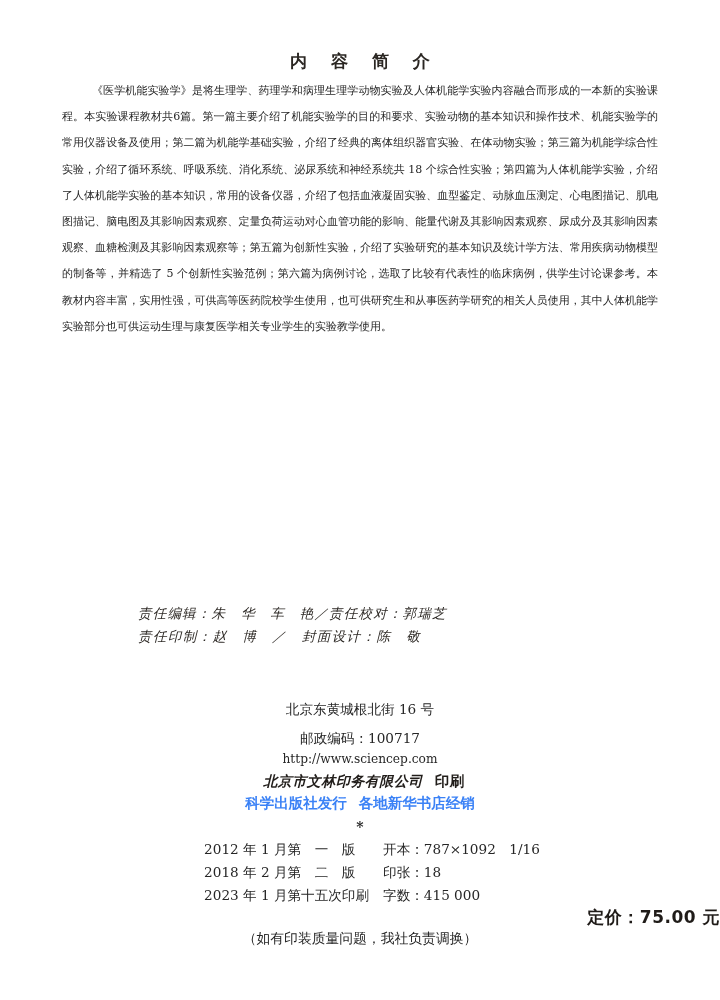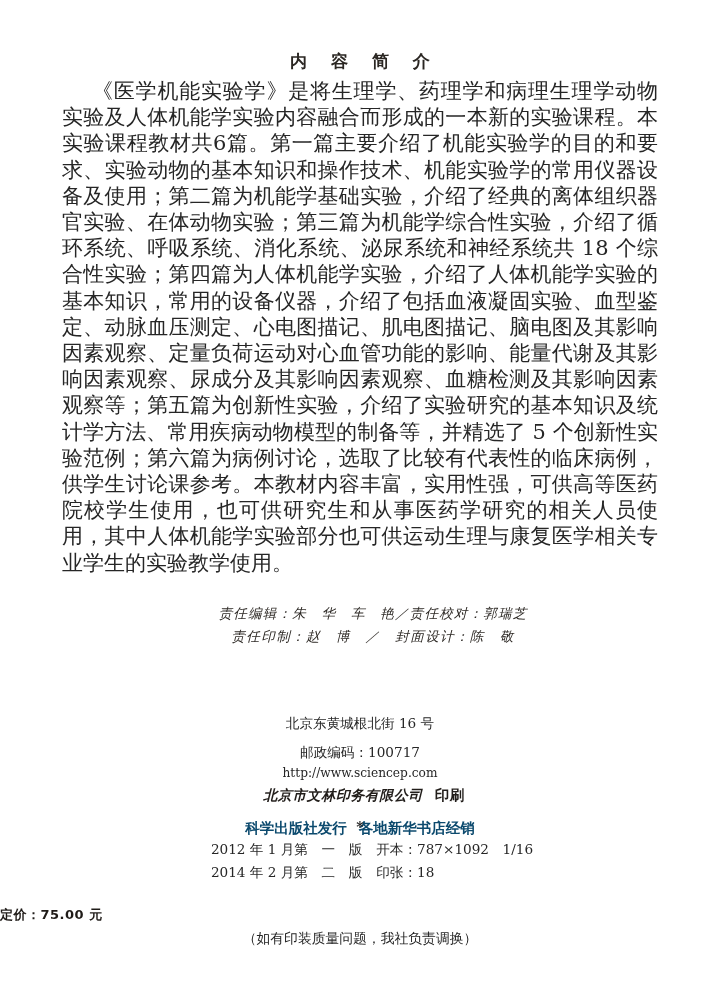--- a/index.html
+++ b/index.html
@@ -36,21 +36,21 @@
     text-indent: 9px;
     color: #2a2622;
   }
 
   
   .abstract {
     position: absolute;
     left: 62px;
     top: 78px;
     width: 596px;
-    font-size: 21px;
+    font-size: 11px;
     line-height: 26.2px;
     text-align: justify;
     text-justify: inter-character;
     text-indent: 30px;
     color: #262626;
     font-family: "DejaVu Serif", "Liberation Serif", serif;
   }
 
   
   .cip-block {
@@ -89,21 +89,21 @@
     white-space: normal;
     text-indent: 20px;
   }
 
   
   .credits {
     position: absolute;
     left: 138px;
     top: 602px;
     width: 470px;
-    text-align: center;
+    text-align: left;
     font-family: "DejaVu Serif", "Liberation Serif", serif;
     font-style: italic;
     font-size: 13.5px;
     color: #2e2a26;
   }
   .credit-line { line-height: 23px; letter-spacing: 1.2px; }
   .credit-line.second { letter-spacing: 1.4px; }
 
   
   .publisher {
@@ -128,21 +128,21 @@
   .pub-logo-suffix {
     font-family: "DejaVu Sans", "Liberation Sans", sans-serif;
     font-weight: bold;
     font-size: 16px;
     letter-spacing: 0px;
     margin-left: 6px;
   }
   .pub-addr {
     font-size: 13.6px;
     line-height: 21px;
-    margin-top: 14px;
+    margin-top: 0;
     color: #262626;
     text-align: center;
   }
   .pub-zip {
     font-size: 13.6px;
     line-height: 21px;
     margin-top: 8px;
     color: #262626;
   }
   .pub-url {
@@ -163,26 +163,25 @@
     padding-left: 8px;
   }
   .pub-printer .printed-label {
     font-family: "DejaVu Sans", "Liberation Sans", sans-serif;
     font-style: normal;
     font-weight: bold;
     margin-left: 12px;
     font-size: 14.5px;
   }
   .pub-distrib {
-    font-family: Liberation Mono, monospace;
+    font-family: Liberation Sans, sans-serif;
     font-weight: bold;
     font-size: 14.5px;
     line-height: 22px;
-    color: #0c4a6e;
-    margin-top: 12px;
+    color: #3b82f6;
   }
   .pub-distrib .gap { display: inline-block; width: 12px; }
 
   
   .star-sep {
     position: absolute;
     left: 0;
     top: 820px;
     width: 720px;
     text-align: center;
@@ -213,24 +212,24 @@
   }
   .spec-left  { text-align: left;  white-space: nowrap; }
   .spec-right { text-align: left;  white-space: nowrap; }
 
   
   .price {
     position: absolute;
     left: 0;
     top: 906px;
     width: 720px;
-    text-align: left;
-    font-family: "DejaVu Sans", "Liberation Sans", sans-serif;
-    font-weight: bold;
-    font-size: 13px;
+    text-align: right;
+    font-family: "DejaVu Sans", "Liberation Sans", sans-serif;
+    font-weight: bold;
+    font-size: 17px;
     color: #1f1b18;
     letter-spacing: 0.5px;
   }
   
   .footer-note {
     position: absolute;
     left: 0;
     top: 930px;
     width: 720px;
     text-align: center;
@@ -265,23 +264,25 @@
     </div>
   </div>
 
   <div class="star-sep">*</div>
 
   <div class="print-specs">
     <div class="specs-grid">
       <div class="spec-left">2012 年 1 月第　一　版</div>
       <div class="spec-right">开本：787×1092　1/16</div>
 
-      <div class="spec-left">2014 年 2 月第　二　版</div>
+      <div class="spec-left">2018 年 2 月第　二　版</div>
       <div class="spec-right">印张：18</div>
 
+      <div class="spec-left">2023 年 1 月第十五次印刷</div>
+      <div class="spec-right">字数：415 000</div>
     </div>
   </div>
 
   <div class="price">定价：75.00 元</div>
 
   <div class="footer-note">（如有印装质量问题，我社负责调换）</div>
 
 </div>
 
 </body></html>

